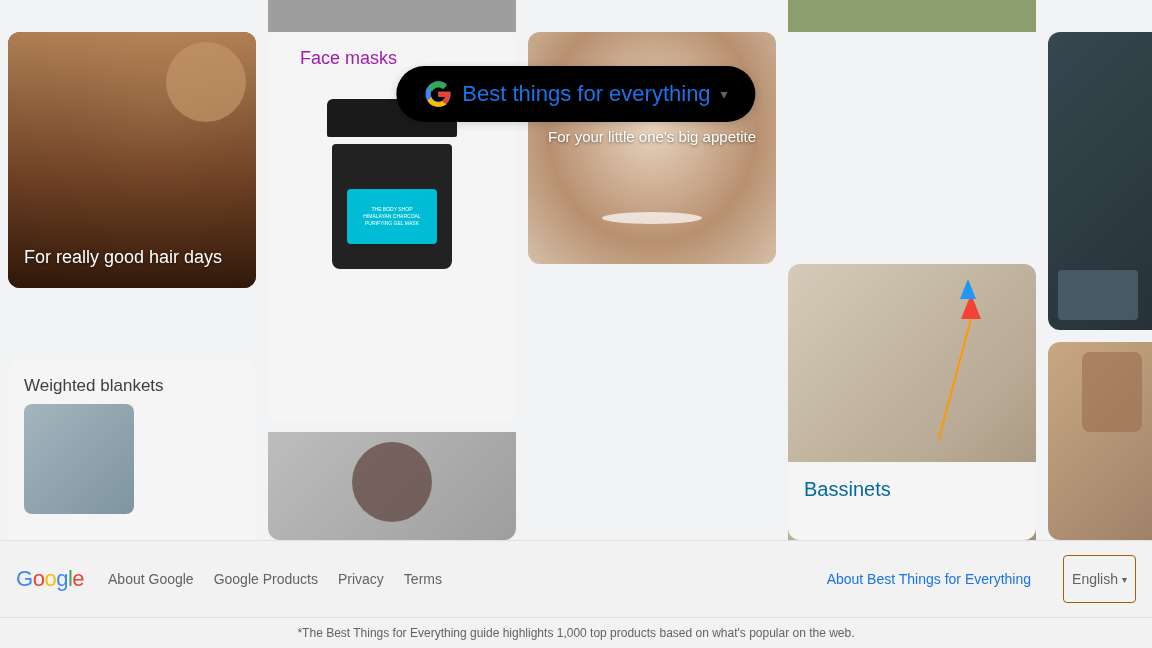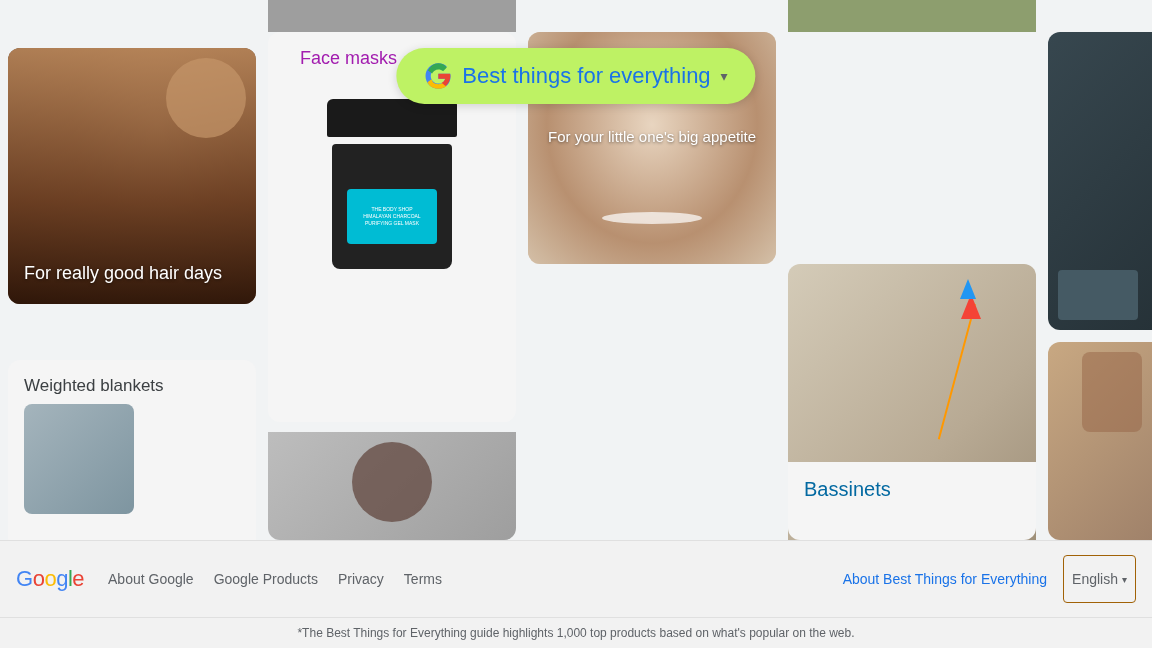--- a/index.html
+++ b/index.html
@@ -17,24 +17,24 @@
       width: 100%;
       height: 540px;
       background: #f1f3f4;
       position: relative;
       overflow: hidden;
     }
 
     
     .search-pill {
       position: absolute;
-      top: 48px;
+      top: 66px;
       left: 50%;
       transform: translateX(-50%);
-      background: #bef264;
+      background: #000000;
       border-radius: 50px;
       padding: 14px 28px;
       display: flex;
       align-items: center;
       gap: 10px;
       box-shadow: 0 2px 10px rgba(0,0,0,0.15);
       z-index: 10;
       white-space: nowrap;
     }
 
@@ -194,21 +194,21 @@
 
     .footer-nav a {
       font-size: 14px;
       color: #5f6368;
       text-decoration: none;
     }
 
     .footer-right {
       display: flex;
       align-items: center;
-      gap: 16px;
+      gap: 32px;
       margin-left: auto;
     }
 
     .footer-about-link {
       font-size: 14px;
       color: #1a73e8;
       text-decoration: none;
     }
 
     .footer-language {
@@ -246,21 +246,21 @@
     <span class="search-text">
       <span>Best things for </span><span style="color:#1a73e8; font-weight:500;">everything</span>
     </span>
     <span class="dropdown-arrow">▾</span>
   </div>
 
   <div class="tile tile-top-center" style="left:268px; top:0; width:248px; height:32px; border-radius:0; background:#9e9e9e;"></div>
 
   <div class="tile" style="left:788px; top:0; width:248px; height:32px; border-radius:0; background:#8d9e6e;"></div>
 
-  <div class="tile tile-hair" style="left:8px; top:48px; width:248px; height:256px;
+  <div class="tile tile-hair" style="left:8px; top:32px; width:248px; height:256px;
               background: radial-gradient(ellipse at 60% 30%, #c4956a 0%, #7a4f30 40%, #3d2010 100%);">
 
     <div style="position:absolute; inset:0; background: linear-gradient(180deg, #b8865a 0%, #6b3e22 60%, #2d1508 100%); opacity:0.9;"></div>
     <div style="position:absolute; top:10px; right:10px; width:80px; height:80px; background:#c4956a; border-radius:50%; opacity:0.7;"></div>
     <span class="tile-hair-caption">For really good hair days</span>
   </div>
 
   <div class="tile tile-facemask" style="left:268px; top:32px; width:248px; height:390px; background:#f5f5f5; border-radius:12px;">
     <span class="tile-facemask-label" style="display:block; margin:16px 0 0 16px; font-size:18px; color:#a21caf;">Face masks</span>
 

